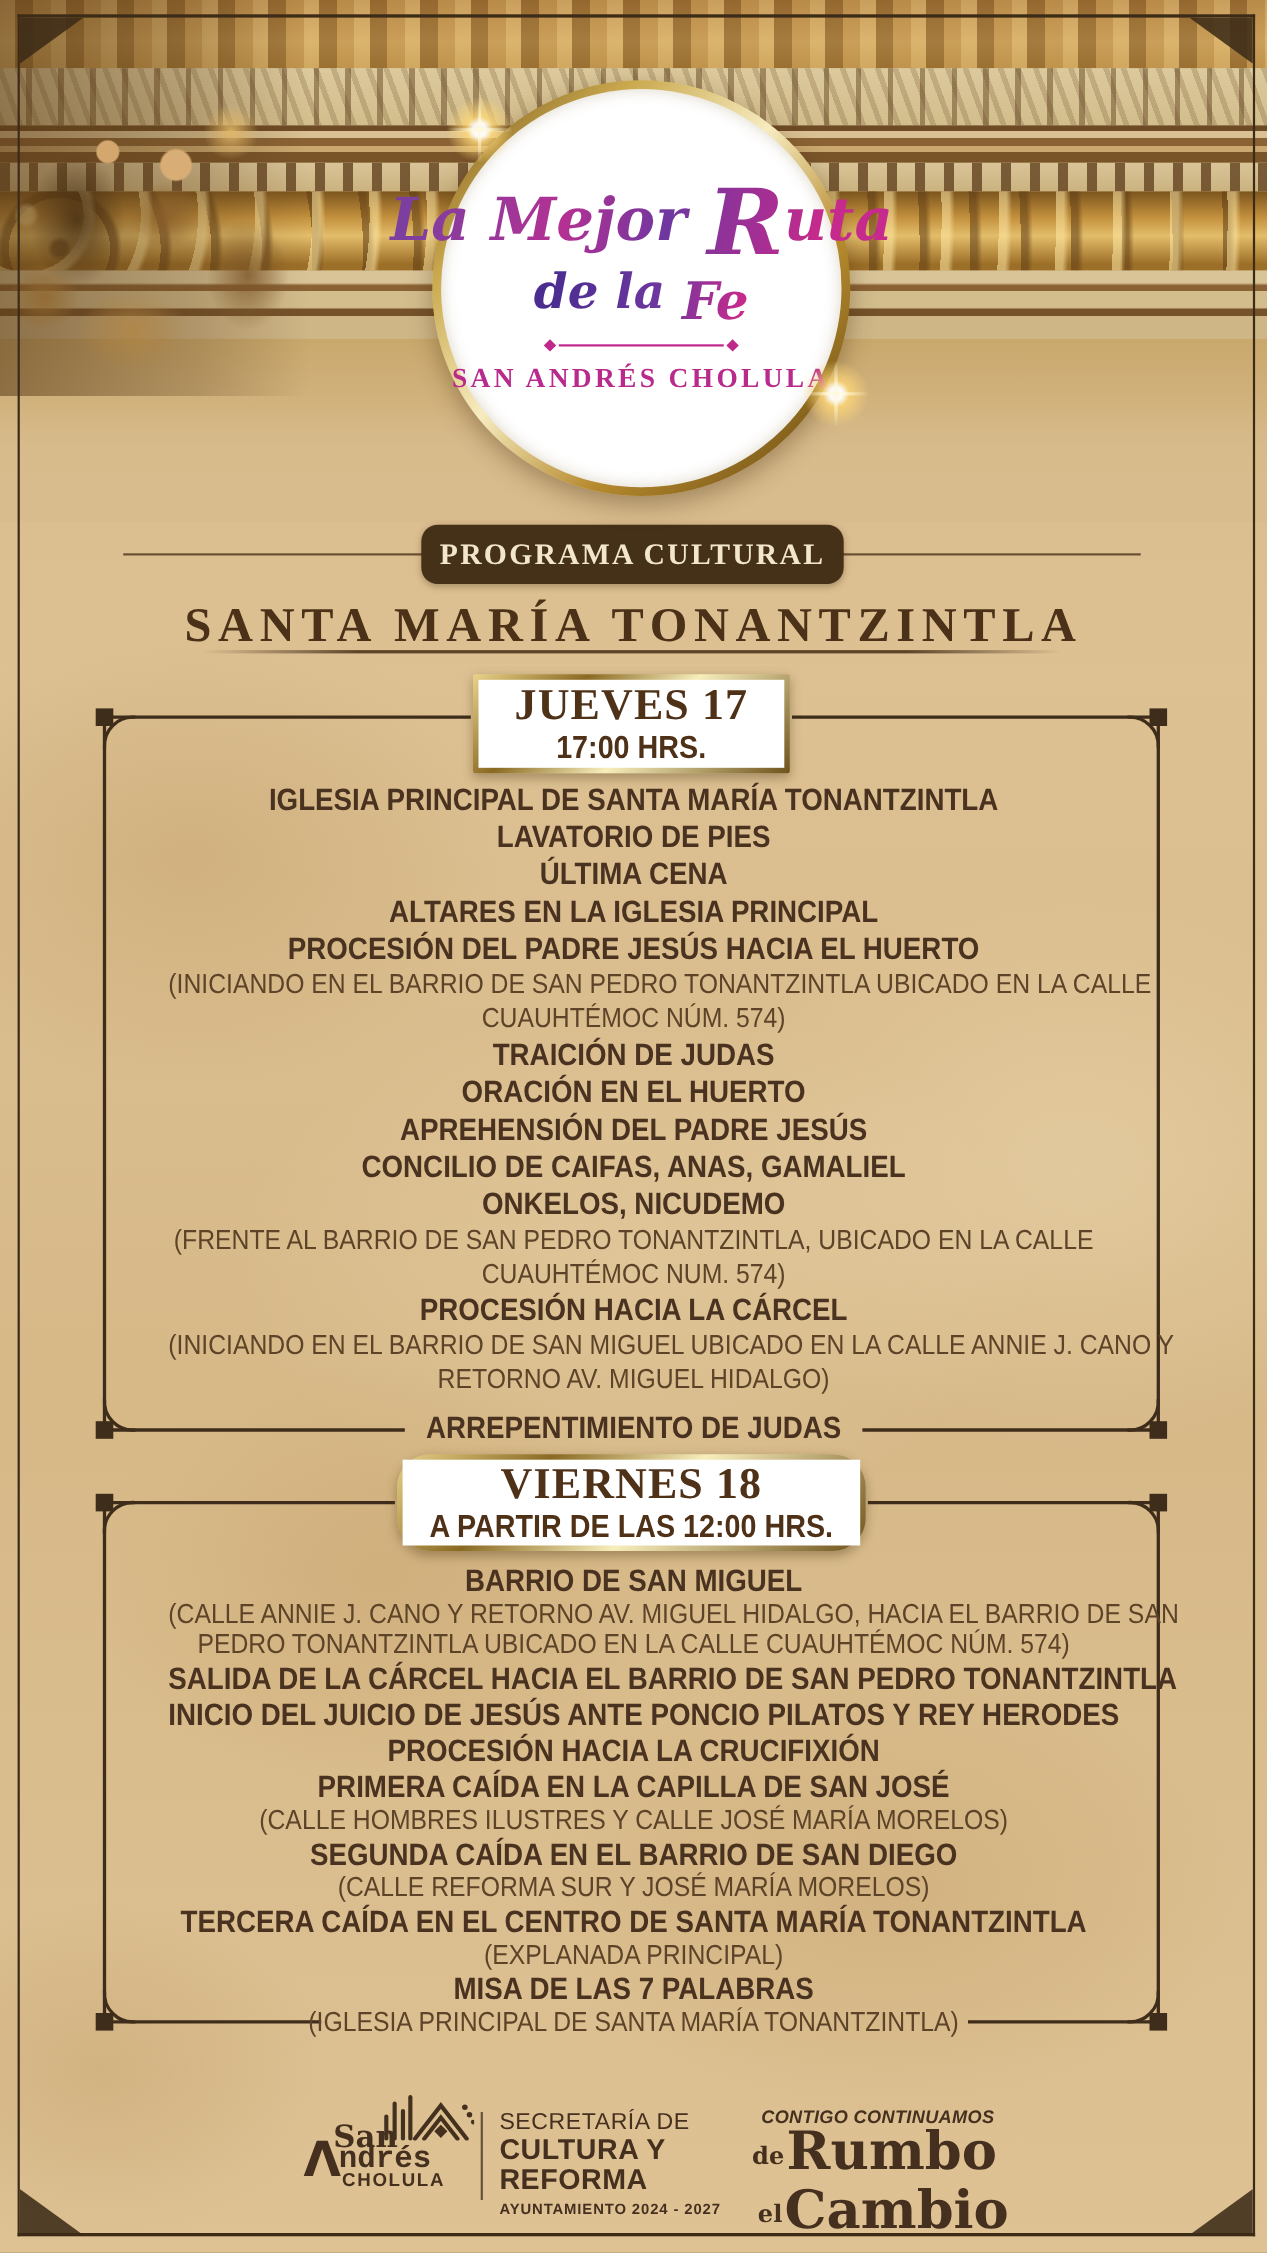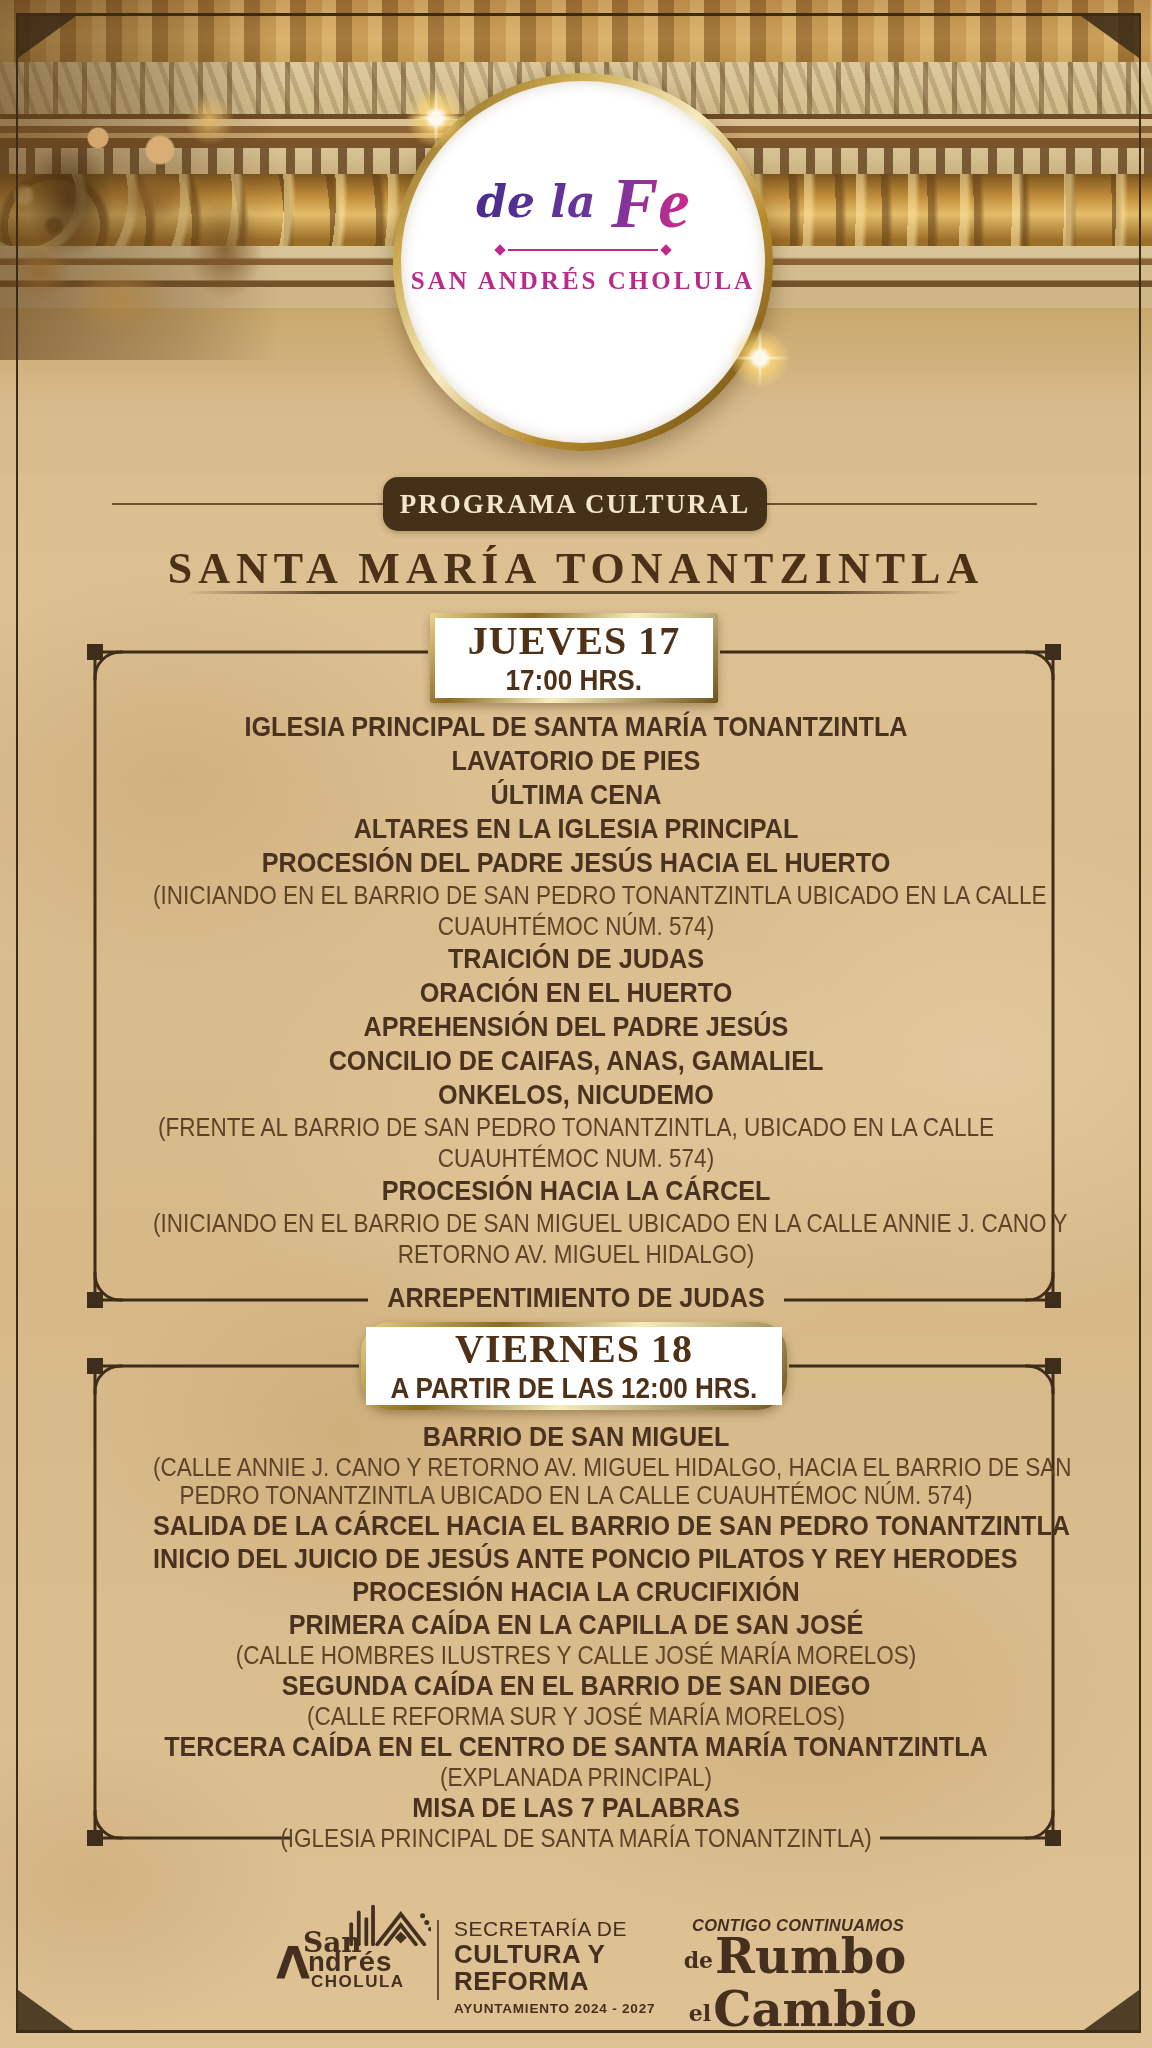--- a/index.html
+++ b/index.html
@@ -85,21 +85,21 @@
   .face{ position:absolute; inset:8px; border-radius:50%; background:#fff;
     box-shadow:inset 0 0 14px rgba(120,90,30,.25);
     display:flex; flex-direction:column; align-items:center; text-align:center; padding-top:86px; }
   .lg1{ font-family:"DejaVu Serif", serif; font-style:italic; font-weight:700; font-size:54px; line-height:64px;
     background:linear-gradient(100deg,#7c3fa0 5%,#b43193 35%,#6f37a0 55%,#c62a8c 85%);
     -webkit-background-clip:text; background-clip:text; color:#a12d92; -webkit-text-fill-color:transparent; white-space:nowrap; }
   .lg1 .bigcap{ font-size:84px; line-height:0; vertical-align:-14px; }
   .lg2{ font-family:"DejaVu Serif", serif; font-style:italic; font-weight:700; font-size:44px; line-height:58px; margin-top:6px;
     background:linear-gradient(100deg,#4b2d90 10%,#6f37a0 60%,#c62a8c 95%);
     -webkit-background-clip:text; background-clip:text; color:#5b2f94; -webkit-text-fill-color:transparent; }
-  .lg2 .fe{ font-size:71px; line-height:0; vertical-align:-10px;font-family:Liberation Serif, serif; }
+  .lg2 .fe{ font-size:47px; line-height:0; vertical-align:-10px; }
   .lg-div{ margin-top:18px; width:150px; height:2px; background:#c0288c; position:relative; }
   .lg-div::before,.lg-div::after{ content:""; position:absolute; top:-3px; width:8px; height:8px; background:#c0288c;
     transform:rotate(45deg); }
   .lg-div::before{ left:-12px; } .lg-div::after{ right:-12px; }
   .lg3{ margin-top:16px; font-family:"Liberation Serif", serif; font-weight:600; font-size:25px; letter-spacing:3px; color:#b82a8c; }
   .sparkle{ position:absolute; width:64px; height:64px; z-index:9;
     background:radial-gradient(circle, rgba(255,255,255,.95) 0 6px, rgba(255,216,120,.8) 12px, rgba(255,216,120,0) 30px); }
   .sparkle::before{ content:""; position:absolute; left:50%; top:2px; bottom:2px; width:3px; transform:translateX(-50%);
     background:linear-gradient(180deg,transparent, rgba(255,250,220,.95), transparent); }
   .sparkle::after{ content:""; position:absolute; top:50%; left:2px; right:2px; height:3px; transform:translateY(-50%);
@@ -178,20 +178,21 @@
   <div class="edge edge-left"></div>
   <div class="edge edge-right"></div>
   <div class="corner c-tl"></div>
   <div class="corner c-tr"></div>
   <div class="corner c-bl"></div>
   <div class="corner c-br"></div>
 
   <div class="sparkle sp1"></div>
   <div class="ring">
     <div class="face">
+      <div class="lg1"><span>La Mejor </span><span class="bigcap">R</span><span>uta</span></div>
       <div class="lg2"><span>de la </span><span class="fe">Fe</span></div>
       <div class="lg-div"></div>
       <div class="lg3">SAN ANDRÉS CHOLULA</div>
     </div>
   </div>
   <div class="sparkle sp2"></div>
 
   <div class="banner-line"></div>
   <div class="banner">
     <span>PROGRAMA CULTURAL</span>

